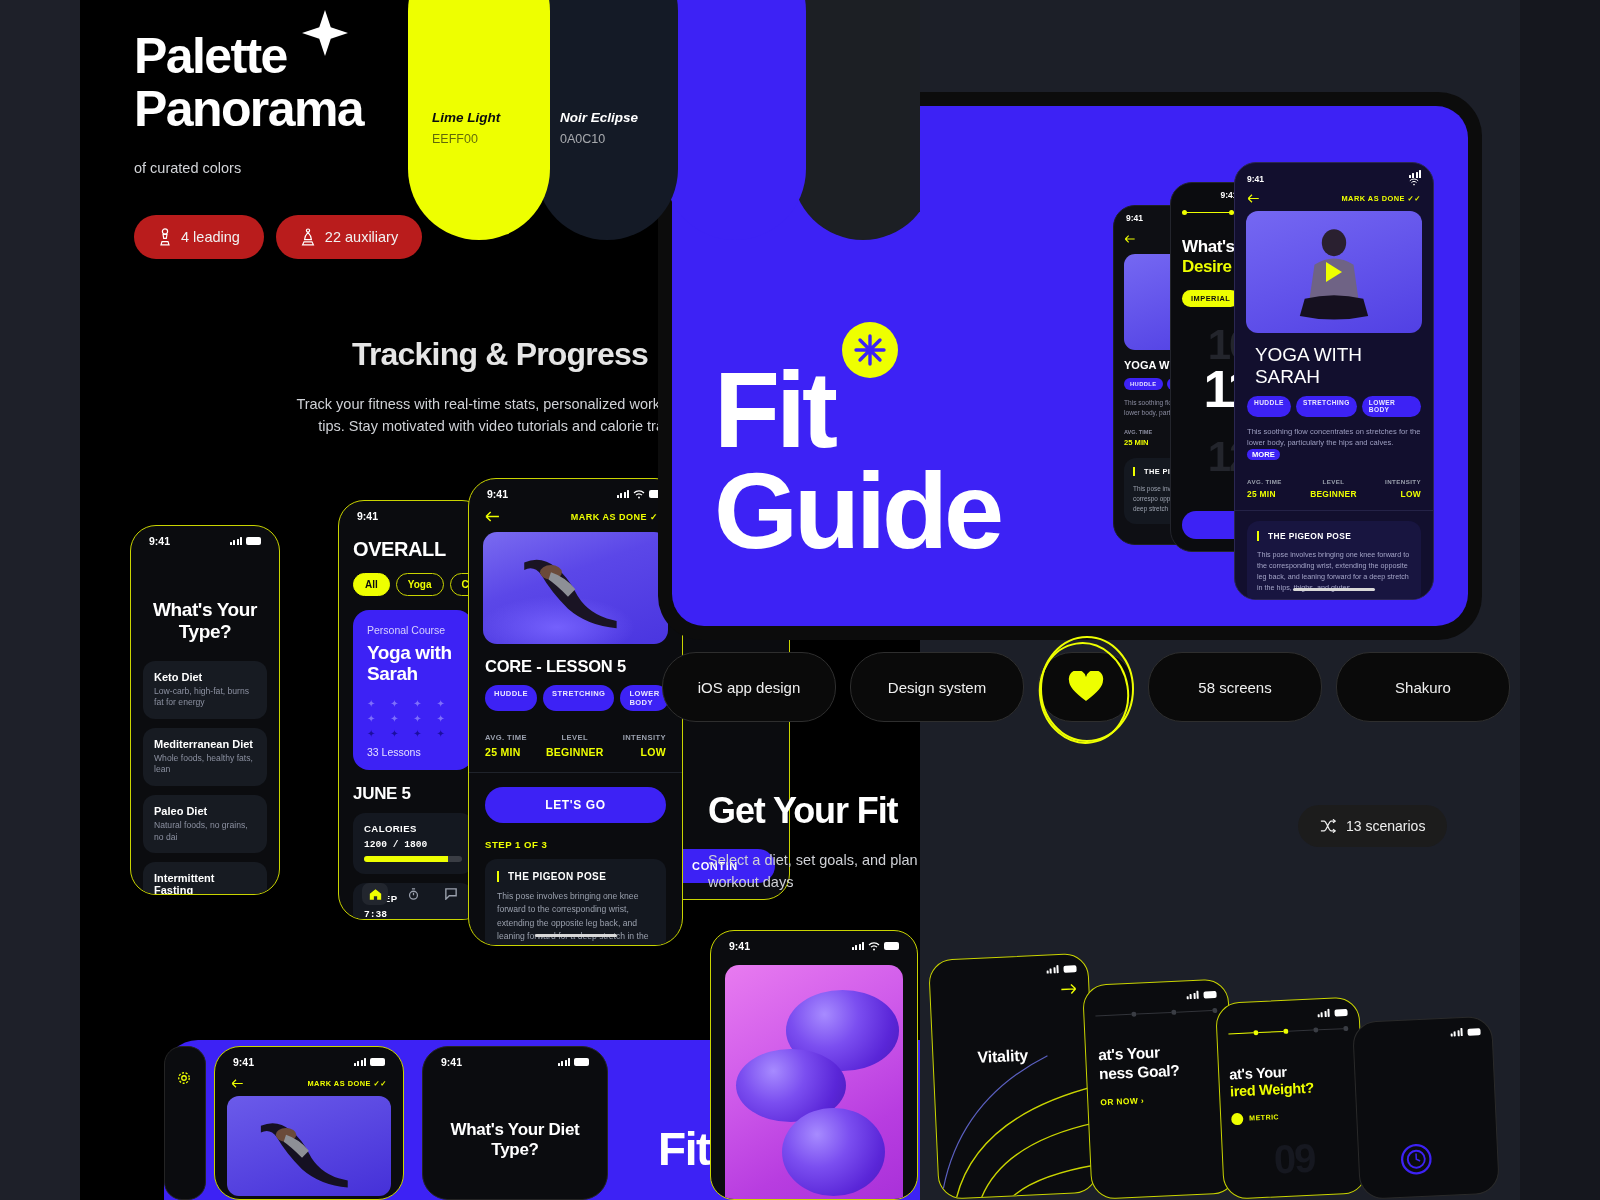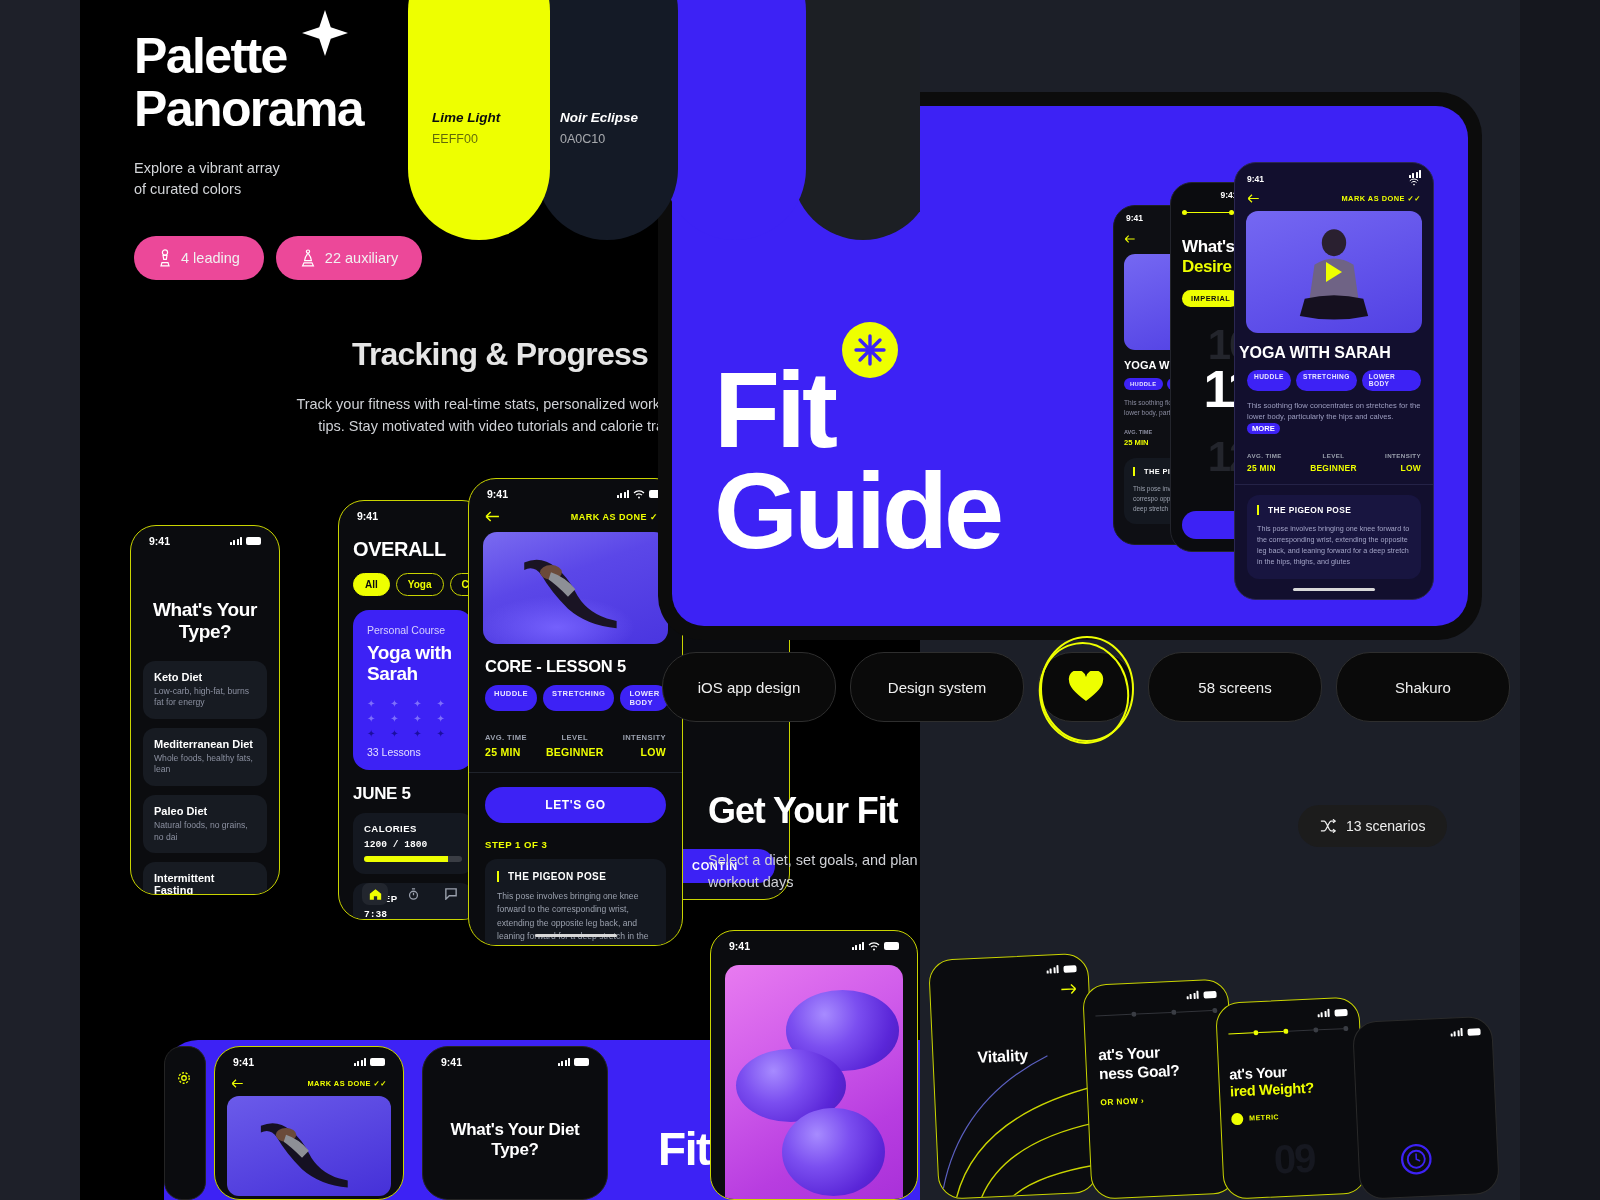--- a/index.html
+++ b/index.html
@@ -31,21 +31,21 @@
   .pal-title .row { position:relative; display:block; }
   .spark {
     position:absolute; left:168px; top:-20px; width:46px; height:46px;
   }
   .pal-sub {
     margin-top:22px; font-size:14.5px; line-height:1.45; color:#d2d4d8; font-weight:400;
   }
   .pal-chips { display:flex; gap:12px; margin-top:36px; }
   .chip {
     display:flex; align-items:center; gap:9px;
-    background:#ec4899; border-radius:30px; padding:13px 24px;
+    background:#b91c1c; border-radius:30px; padding:13px 24px;
     font-size:14.5px; color:#f1f1f1; font-weight:500;
   }
   .chip svg { flex:none; }
 
   
   .swatches { position:absolute; left:328px; top:-60px; display:flex; }
   .sw {
     width:142px; height:300px; border-radius:72px;
     position:relative; margin-left:-14px;
   }
@@ -246,21 +246,21 @@
   .tp-status { display:flex; justify-content:space-between; align-items:center; padding:7px 12px 0; font-size:8.5px; font-weight:700; }
   .tp3 .yg-img {
     margin:8px 11px 0; height:122px; border-radius:12px;
     background:linear-gradient(160deg,#7568f2,#5140e4); position:relative; overflow:hidden;
   }
   .play {
     position:absolute; left:50%; top:50%; transform:translate(-50%,-50%);
     width:0; height:0; border-left:16px solid #eeff00;
     border-top:10px solid transparent; border-bottom:10px solid transparent;
   }
-  .tp3 .yg-h { font-size:16px; font-weight:700; padding:11px 4px 0; letter-spacing:-.1px; }
+  .tp3 .yg-h { font-size:19px; font-weight:400; padding:11px 20px 0; letter-spacing:-.1px; }
   .tp3 .yg-tags { display:flex; gap:5px; padding:8px 12px 0; }
   .tp3 .yg-tags .tag { font-size:6.6px; padding:3.4px 7px; }
   .tp3 .yg-desc { font-size:7.6px; line-height:1.5; color:#9d9ec0; padding:9px 12px 0; }
   .tp3 .yg-desc .more { background:#3d22f5; color:#fff; border-radius:6px; padding:1px 5px; font-weight:700; }
   .tp3 .metas { padding:12px 12px 11px; border-bottom:1px solid #242247; }
   .tp3 .meta .mk { font-size:6.2px; } .tp3 .meta .mv { font-size:8.4px; }
   .tp3 .pose-card { margin:10px 12px 0; background:#181540; padding:10px 10px 11px; }
   .tp3 .pose-card .pt { font-size:8.4px; } .tp3 .pose-card .pd { font-size:7.2px; color:#a3a4c6; }
 
   .tp2 .wd-prog { display:flex; align-items:center; padding:10px 11px 0; }
@@ -360,21 +360,20 @@
       <div class="pal-title">
         <span class="row">
           <span>Palette</span>
           <svg class="spark" viewBox="0 0 40 40">
             <path d="M20 0 L25 15 L40 20 L25 25 L20 40 L15 25 L0 20 L15 15 Z" fill="#fff"></path>
           </svg>
         </span>
         <span class="row">Panorama</span>
       </div>
       <div class="pal-sub">
-        <div>Explore a vibrant array</div>
         <div>of curated colors</div>
       </div>
       <div class="pal-chips">
         <div class="chip">
           <svg width="14" height="18" viewBox="0 0 14 18">
             <circle cx="7" cy="3.4" r="2.6" fill="none" stroke="#fff" stroke-width="1.2"></circle>
             <path d="M5 6.4h4l-.7 4h-2.6z" fill="none" stroke="#fff" stroke-width="1.2"></path>
             <path d="M3 16.8h8l-1-3.2H4z" fill="none" stroke="#fff" stroke-width="1.2"></path>
           </svg>
           <span>4 leading</span>

